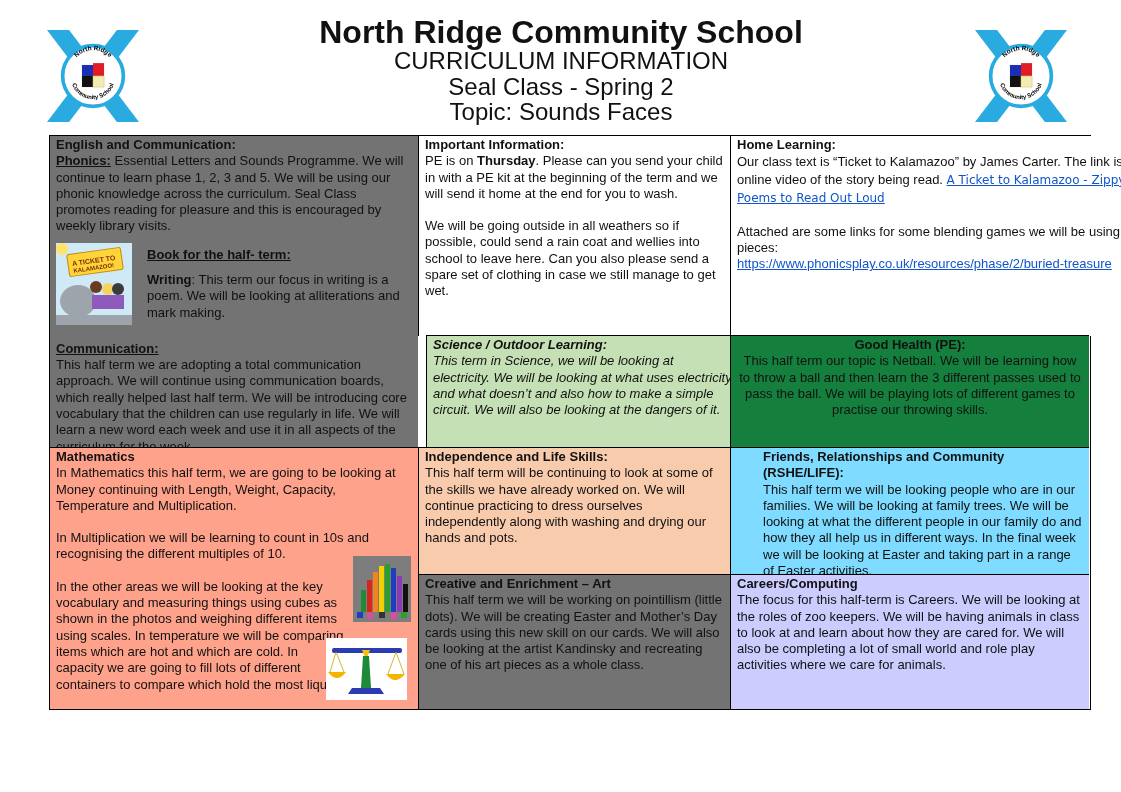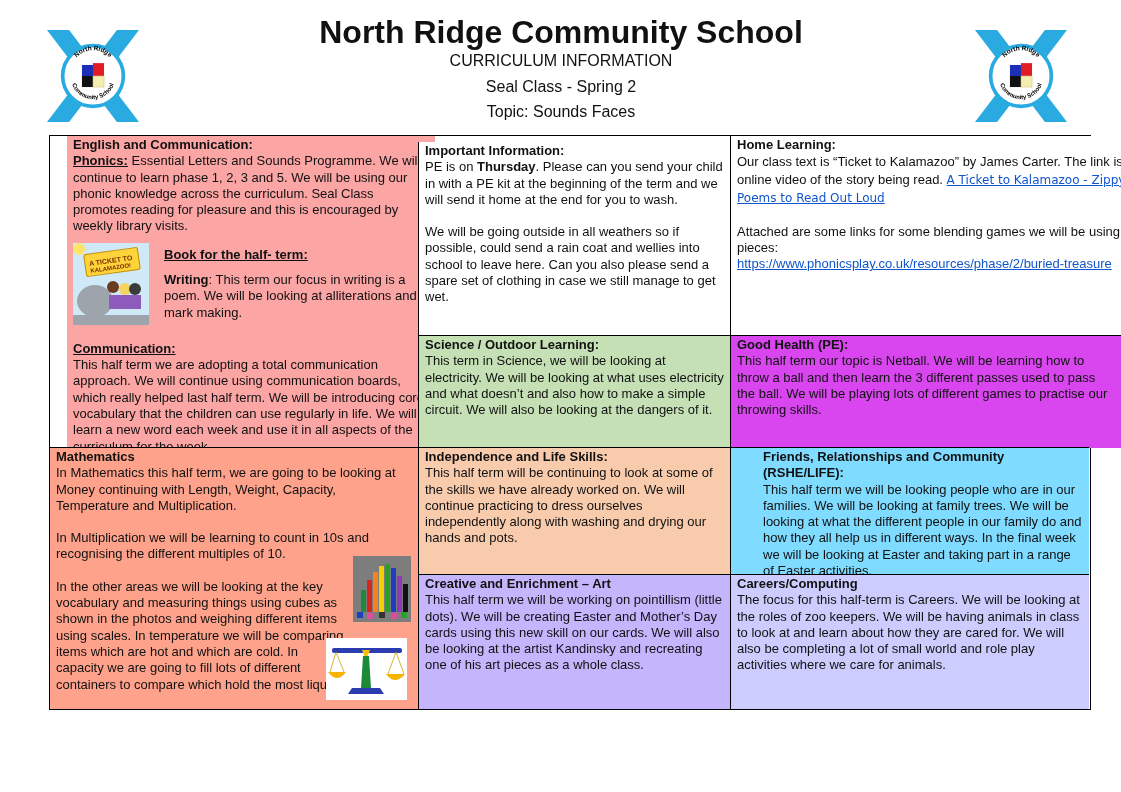--- a/index.html
+++ b/index.html
@@ -3,21 +3,21 @@
 <meta charset="utf-8">
 <style>
   html, body { margin: 0; padding: 0; background: #ffffff; }
   body { width: 1121px; height: 792px; position: relative; overflow: hidden;
          font-family: "Liberation Sans", sans-serif; color: #111; }
   .logo { position: absolute; top: 30px; width: 92px; height: 92px; }
   .logo.left { left: 47px; }
   .logo.right { left: 975px; }
   .header { position: absolute; left: 300px; width: 522px; top: 16px; text-align: center; }
   .header .title { font-weight: bold; font-size: 32px; line-height: 32px; }
-  .header .sub { font-size: 16px; line-height: 25.5px; }
+  .header .sub { font-size: 24px; line-height: 25.5px; }
   .grid { position: absolute; left: 49px; top: 135px; width: 1042px; height: 575px;
           border: 1.5px solid #000; box-sizing: border-box; }
   .cell { position: absolute; box-sizing: border-box; padding: 1px 6px;
           font-size: 13px; line-height: 16.3px; overflow: hidden; }
   .cell .h { font-weight: bold; display: block; }
   .cell p { margin: 0; }
   .cell .gap { height: 16px; }
   .bl { border-left: 1.5px solid #000; }
   .bt { border-top: 1.5px solid #000; }
   .u { text-decoration: underline; font-weight: bold; }
@@ -70,21 +70,21 @@
 
 <div class="header">
   <div class="title">North Ridge Community School</div>
   <div class="sub">CURRICULUM INFORMATION</div>
   <div class="sub">Seal Class - Spring 2</div>
   <div class="sub">Topic: Sounds Faces</div>
 </div>
 
 <div class="grid">
 
-  <div class="cell" style="left:17px; top:0; width:368px; height:312px; background:#fca5a5;">
+  <div class="cell" style="left:0; top:0; width:368px; height:312px; background:#737373;">
     <span class="h">English and Communication:</span>
     <p><span class="u">Phonics:</span><span> Essential Letters and Sounds Programme. We will continue to learn phase 1, 2, 3 and 5. We will be using our phonic knowledge across the curriculum. Seal Class promotes reading for pleasure and this is encouraged by weekly library visits.</span></p>
     <div class="book-row">
       <svg class="book-img" viewBox="0 0 76 82">
         <rect width="76" height="82" fill="#cfe9f6"></rect>
         <circle cx="6" cy="6" r="6" fill="#ffe36b"></circle>
         <rect x="12" y="8" width="54" height="22" rx="2" fill="#ffd43b" stroke="#c48a00" stroke-width="1" transform="rotate(-8 39 19)"></rect>
         <text x="38" y="20" font-size="7" font-weight="bold" text-anchor="middle" fill="#7a2d00" font-family="Liberation Sans, sans-serif" transform="rotate(-8 38 20)">A TICKET TO</text>
         <text x="38" y="27" font-size="6" font-weight="bold" text-anchor="middle" fill="#7a2d00" font-family="Liberation Sans, sans-serif" transform="rotate(-8 38 27)">KALAMAZOO!</text>
         <ellipse cx="22" cy="58" rx="18" ry="16" fill="#9ea4ab"></ellipse>
@@ -96,41 +96,41 @@
       </svg>
       <div class="book-text">
         <span class="u sub-h">Book for the half- term:</span>
         <p><b>Writing</b><span>: This term our focus in writing is a poem. We will be looking at alliterations and mark making.</span></p>
       </div>
     </div>
     <p style="margin-top:16px;"><span class="u">Communication:</span></p>
     <p>This half term we are adopting a total communication approach. We will continue using communication boards, which really helped last half term. We will be introducing core vocabulary that the children can use regularly in life. We will learn a new word each week and use it in all aspects of the curriculum for the week.</p>
   </div>
 
-  <div class="cell bl" style="left:368px; top:6px; width:312px; height:200px; background:#ffffff;">
+  <div class="cell bl" style="left:368px; top:0; width:312px; height:200px; background:#ffffff;">
     <span class="h">Important Information:</span>
     <p><span>PE is on </span><b>Thursday</b><span>. Please can you send your child in with a PE kit at the beginning of the term and we will send it home at the end for you to wash.</span></p>
     <div class="gap"></div>
     <p>We will be going outside in all weathers so if possible, could send a rain coat and wellies into school to leave here. Can you also please send a spare set of clothing in case we still manage to get wet.</p>
   </div>
 
   <div class="cell bl" style="left:680px; top:0; width:422px; height:200px; background:#ffffff;">
     <span class="h">Home Learning:</span>
     <p style="line-height:17.5px;"><span>Our class text is “Ticket to Kalamazoo” by James Carter. The link is an online video of the story being read. </span><a class="link sans" href="#">A Ticket to Kalamazoo - Zippy Poems to Read Out Loud</a></p>
     <div class="gap"></div>
     <p>Attached are some links for some blending games we will be using in pieces:</p>
     <p style="word-break:break-all;"><a class="link" href="#">https://www.phonicsplay.co.uk/resources/phase/2/buried-treasure</a></p>
   </div>
 
-  <div class="cell bl bt" style="left:368px; top:199px; width:312px; height:113px; background:#c5e0b4;">
+  <div class="cell bl bt" style="left:376px; top:199px; width:312px; height:113px; background:#c5e0b4;font-style:italic;">
     <span class="h">Science / Outdoor Learning:</span>
     <p>This term in Science, we will be looking at electricity. We will be looking at what uses electricity and what doesn’t and also how to make a simple circuit. We will also be looking at the dangers of it.</p>
   </div>
 
-  <div class="cell bl bt" style="left:680px; top:199px; width:391px; height:113px; background:#d946ef;">
+  <div class="cell bl bt" style="left:680px; top:199px; width:359px; height:113px; background:#15803d;text-align:center;">
     <span class="h">Good Health (PE):</span>
     <p>This half term our topic is Netball. We will be learning how to throw a ball and then learn the 3 different passes used to pass the ball. We will be playing lots of different games to practise our throwing skills.</p>
   </div>
 
   <div class="cell bt" style="left:0; top:311px; width:368px; height:262px; background:#ffa28b;">
     <span class="h">Mathematics</span>
     <p>In Mathematics this half term, we are going to be looking at Money continuing with Length, Weight, Capacity, Temperature and Multiplication.</p>
     <div class="gap"></div>
     <p>In Multiplication we will be learning to count in 10s and recognising the different multiples of 10.</p>
     <div class="gap"></div>
@@ -169,21 +169,21 @@
   <div class="cell bl bt" style="left:368px; top:311px; width:312px; height:128px; background:#f8cbad;">
     <span class="h">Independence and Life Skills:</span>
     <p>This half term will be continuing to look at some of the skills we have already worked on. We will continue practicing to dress ourselves independently along with washing and drying our hands and pots.</p>
   </div>
 
   <div class="cell bl bt" style="left:680px; top:311px; width:359px; height:128px; background:#7fdbff;padding-left:32px;">
     <span class="h">Friends, Relationships and Community (RSHE/LIFE):</span>
     <p>This half term we will be looking people who are in our families. We will be looking at family trees. We will be looking at what the different people in our family do and how they all help us in different ways. In the final week we will be looking at Easter and taking part in a range of Easter activities.</p>
   </div>
 
-  <div class="cell bl bt" style="left:368px; top:438px; width:312px; height:135px; background:#c4b5fd;">
+  <div class="cell bl bt" style="left:368px; top:438px; width:312px; height:135px; background:#737373;">
     <span class="h">Creative and Enrichment – Art</span>
     <p>This half term we will be working on pointillism (little dots). We will be creating Easter and Mother’s Day cards using this new skill on our cards. We will also be looking at the artist Kandinsky and recreating one of his art pieces as a whole class.</p>
   </div>
 
   <div class="cell bl bt" style="left:680px; top:438px; width:359px; height:135px; background:#ccccff;">
     <span class="h">Careers/Computing</span>
     <p>The focus for this half-term is Careers. We will be looking at the roles of zoo keepers. We will be having animals in class to look at and learn about how they are cared for. We will also be completing a lot of small world and role play activities where we care for animals.</p>
   </div>
 
 </div>

